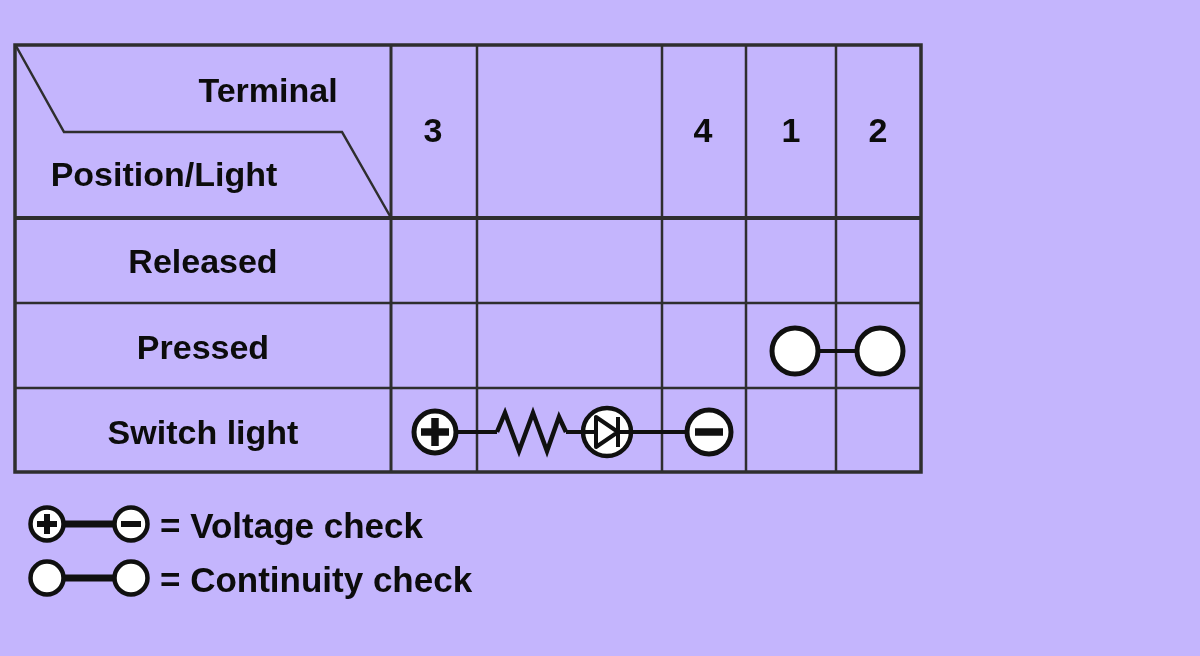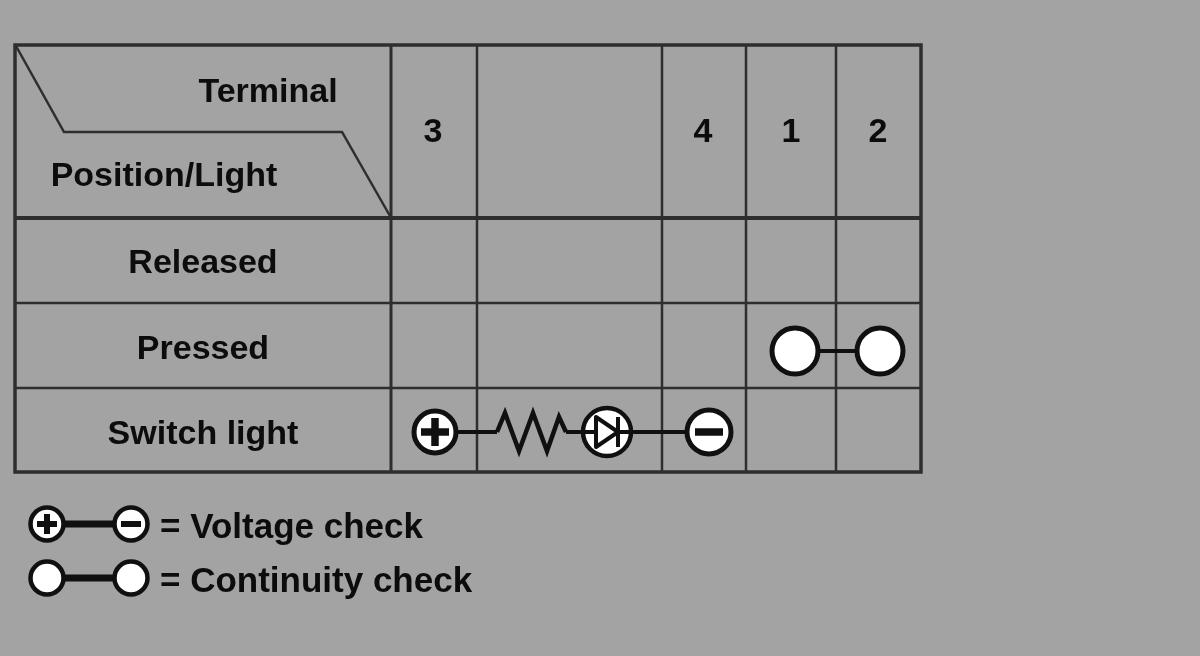--- a/index.html
+++ b/index.html
@@ -1,20 +1,20 @@
 <!DOCTYPE html>
 <html><head>
 <meta charset="utf-8">
 <style>
   html, body { margin: 0; padding: 0; background: #ffffff; }
   .stage {
     position: relative;
     width: 1200px;
     height: 656px;
-    background: #a3a3a3;
+    background: #c4b5fd;
     overflow: hidden;
   }
   .stage svg { position: absolute; left: 0; top: 0; }
   .t {
     font-family: "Liberation Sans", sans-serif;
     font-weight: bold;
     fill: #0c0c0c;
   }
   .t-34 { font-size: 34px; }
   .t-35 { font-size: 35px; }

